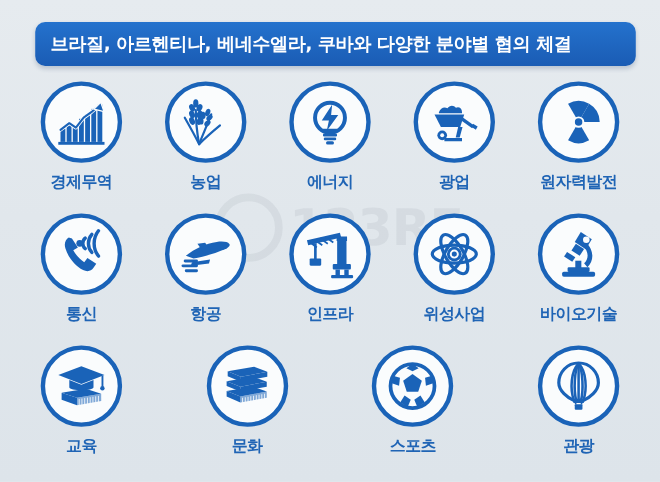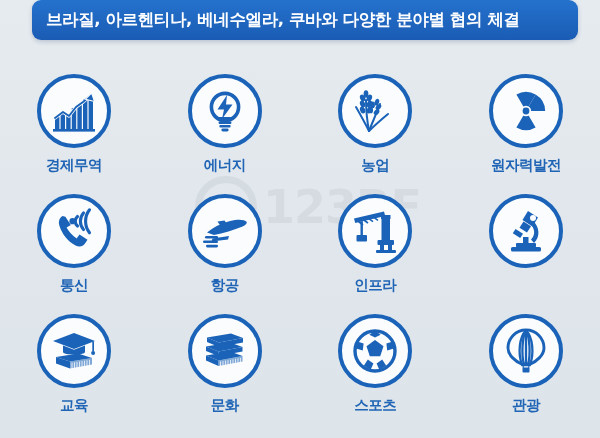--- a/index.html
+++ b/index.html
@@ -52,21 +52,21 @@
     font-weight: bold;
     color: #5d6a75;
     letter-spacing: -1px;
     white-space: nowrap;
   }
 
   
   #title-banner {
     position: absolute;
     left: 32px;
-    top: 0;
+    top: 20px;
     width: 546px;
     height: 40px;
     background: linear-gradient(180deg, #2472cd 0%, #1f66c0 52%, #1a5cb4 100%);
     border-radius: 9px;
     box-shadow: 0 2px 4px rgba(40, 70, 110, 0.22);
     display: flex;
     align-items: center;
     z-index: 3;
   }
   #title-banner .title-text {
@@ -159,35 +159,20 @@
         <rect x="33" y="12" width="4.4" height="30"></rect>
         <rect x="38.6" y="8" width="4.4" height="34"></rect>
         <rect x="3" y="42" width="42" height="2.6"></rect>
       </g>
       <path d="M5 31 L13 25 L19 29 L26 20 L33 15 L41 8" fill="none" stroke="#fafcfd" stroke-width="3.4" stroke-linejoin="round" stroke-linecap="round"></path>
       <path d="M5 31 L13 25 L19 29 L26 20 L33 15 L41 8" fill="none" stroke="#1a63b8" stroke-width="1.9" stroke-linejoin="round" stroke-linecap="round"></path>
       <path d="M41.6 6 L44.5 14.5 L35.5 12.2 Z" fill="#1a63b8" stroke="#fafcfd" stroke-width="1.1"></path>
     </svg>
           </div>
           <div class="icon-label">경제무역</div>
-        </div>
-        <div class="icon-cell">
-          <div class="icon-badge">
-    <svg viewBox="0 0 48 48">
-      <circle cx="24" cy="20" r="13.6" fill="none" stroke="#1a63b8" stroke-width="3.6"></circle>
-      <path d="M17.6 30 h12.8 v3.6 h-12.8 z" fill="#1a63b8"></path>
-      <g fill="#1a63b8">
-        <rect x="17.6" y="34.6" width="12.8" height="2.5" rx="1"></rect>
-        <rect x="18.4" y="38" width="11.2" height="2.5" rx="1"></rect>
-        <rect x="20.4" y="41.4" width="7.2" height="3" rx="1.4"></rect>
-      </g>
-      <path d="M26 8 L16.5 22.5 H23 L21 32 L31.5 17.5 H25 Z" fill="#1a63b8"></path>
-    </svg>
-          </div>
-          <div class="icon-label">에너지</div>
         </div>
         <div class="icon-cell">
           <div class="icon-badge">
     <svg viewBox="0 0 48 48">
       <g stroke="#1a63b8" fill="none" stroke-linecap="round">
         <path d="M18 44 C16 33 15 22 15 13" stroke-width="2"></path>
         <path d="M18 44 C22 34 26 25 29 17" stroke-width="2"></path>
         <path d="M18 44 C14 36 9 27 5 20" stroke-width="2"></path>
         <path d="M18 44 C24 38 31 32 37 27" stroke-width="2"></path>
       </g>
@@ -209,20 +194,52 @@
           <ellipse cx="14.7" cy="7.2" rx="2.2" ry="3.5"></ellipse>
         </g>
       </g>
     </svg>
           </div>
           <div class="icon-label">농업</div>
         </div>
         <div class="icon-cell">
           <div class="icon-badge">
     <svg viewBox="0 0 48 48">
+      <circle cx="24" cy="20" r="13.6" fill="none" stroke="#1a63b8" stroke-width="3.6"></circle>
+      <path d="M17.6 30 h12.8 v3.6 h-12.8 z" fill="#1a63b8"></path>
+      <g fill="#1a63b8">
+        <rect x="17.6" y="34.6" width="12.8" height="2.5" rx="1"></rect>
+        <rect x="18.4" y="38" width="11.2" height="2.5" rx="1"></rect>
+        <rect x="20.4" y="41.4" width="7.2" height="3" rx="1.4"></rect>
+      </g>
+      <path d="M26 8 L16.5 22.5 H23 L21 32 L31.5 17.5 H25 Z" fill="#1a63b8"></path>
+    </svg>
+          </div>
+          <div class="icon-label">에너지</div>
+        </div>
+        <div class="icon-cell">
+          <div class="icon-badge">
+    <svg viewBox="0 0 48 48">
+      <g fill="#1a63b8">
+        <path d="M10 15 C11.5 11 15 9.5 17.8 11.5 C19.5 8.5 23.5 8.2 25.5 11 C28 9.5 31 11.5 31 14.8 L31 16 L10 16 Z"></path>
+        <path d="M6 17 h27 l-3.6 11.4 h-17.6 Z"></path>
+        <path d="M31.5 19.5 l10.5 7.5 l-1.8 2.6 l-10.5 -7.5 Z"></path>
+        <path d="M41 25.5 l4.2 2.6 l-1.6 2.8 l-4.2 -2.7 Z"></path>
+        <circle cx="13" cy="36" r="4.4"></circle>
+        <path d="M27.5 28.5 h4 l-2.6 9.5 h-3.6 Z"></path>
+        <path d="M15 38.5 h16 v2.8 h-16 z"></path>
+      </g>
+      <circle cx="13" cy="36" r="1.8" fill="#fafcfd"></circle>
+    </svg>
+          </div>
+          <div class="icon-label">광업</div>
+        </div>
+        <div class="icon-cell">
+          <div class="icon-badge">
+    <svg viewBox="0 0 48 48">
       <g fill="#1a63b8">
         <path d="M24 24 L14.4 7.4 A19.2 19.2 0 0 1 33.6 7.4 Z"></path>
         <path d="M24 24 L33.6 40.6 A19.2 19.2 0 0 1 14.4 40.6 Z" transform="rotate(-120 24 24)"></path>
         <path d="M24 24 L33.6 40.6 A19.2 19.2 0 0 1 14.4 40.6 Z"></path>
       </g>
       <circle cx="24" cy="24" r="5.2" fill="#fafcfd"></circle>
       <circle cx="24" cy="24" r="3.4" fill="#1a63b8"></circle>
     </svg>
           </div>
           <div class="icon-label">원자력발전</div>
@@ -275,32 +292,47 @@
       <g stroke="#1a63b8" stroke-width="1.6" fill="none">
         <path d="M5 12.5 L12 18 M10 11 L17 16 M15 9.6 L22 14.6 M20 8.4 L27 13.4"></path>
       </g>
     </svg>
           </div>
           <div class="icon-label">인프라</div>
         </div>
         <div class="icon-cell">
           <div class="icon-badge">
     <svg viewBox="0 0 48 48">
+      <g fill="none" stroke="#1a63b8" stroke-width="2.9">
+        <ellipse cx="24" cy="24" rx="20" ry="8.2"></ellipse>
+        <ellipse cx="24" cy="24" rx="20" ry="8.2" transform="rotate(60 24 24)"></ellipse>
+        <ellipse cx="24" cy="24" rx="20" ry="8.2" transform="rotate(-60 24 24)"></ellipse>
+      </g>
+      <circle cx="24" cy="24" r="5.4" fill="#fafcfd" stroke="#1a63b8" stroke-width="2.6"></circle>
+      <circle cx="24" cy="24" r="2.3" fill="#1a63b8"></circle>
+    </svg>
+          </div>
+          <div class="icon-label">위성사업</div>
+        </div>
+        <div class="icon-cell">
+          <div class="icon-badge">
+    <svg viewBox="0 0 48 48">
       <g fill="#1a63b8">
         <path d="M26 4 L36 10.5 L30.5 19.5 L20.5 13 Z"></path>
         <path d="M21.5 14.5 L29 19.3 L25 25.6 L17.5 20.8 Z"></path>
         <path d="M13.5 22 L21 26.8 L18.2 31 L10.8 26.2 Z"></path>
         <path d="M30 13 C38 19.5 38.5 30 32 36 L29 32.4 C33.6 28 33.3 21 27.5 16.4 Z"></path>
         <rect x="21" y="30" width="5.5" height="7"></rect>
         <rect x="14" y="36" width="20" height="4.2" rx="1"></rect>
         <rect x="9" y="40" width="30" height="4.6" rx="1.6"></rect>
       </g>
       <circle cx="31" cy="11" r="3" fill="#fafcfd"></circle>
     </svg>
           </div>
+          <div class="icon-label">바이오기술</div>
         </div>
       </div>
       <div class="icon-row">
         <div class="icon-cell">
           <div class="icon-badge">
     <svg viewBox="0 0 48 48">
       <g fill="#1a63b8">
         <path d="M24 6 L45 14 L24 22 L3 14 Z"></path>
         <path d="M13 18.5 L13 25 C13 28.5 35 28.5 35 25 L35 18.5 L24 22.8 Z"></path>
         <path d="M44 14.6 L44 24.5 L42.3 24.5 L42.3 14.6 Z"></path>

